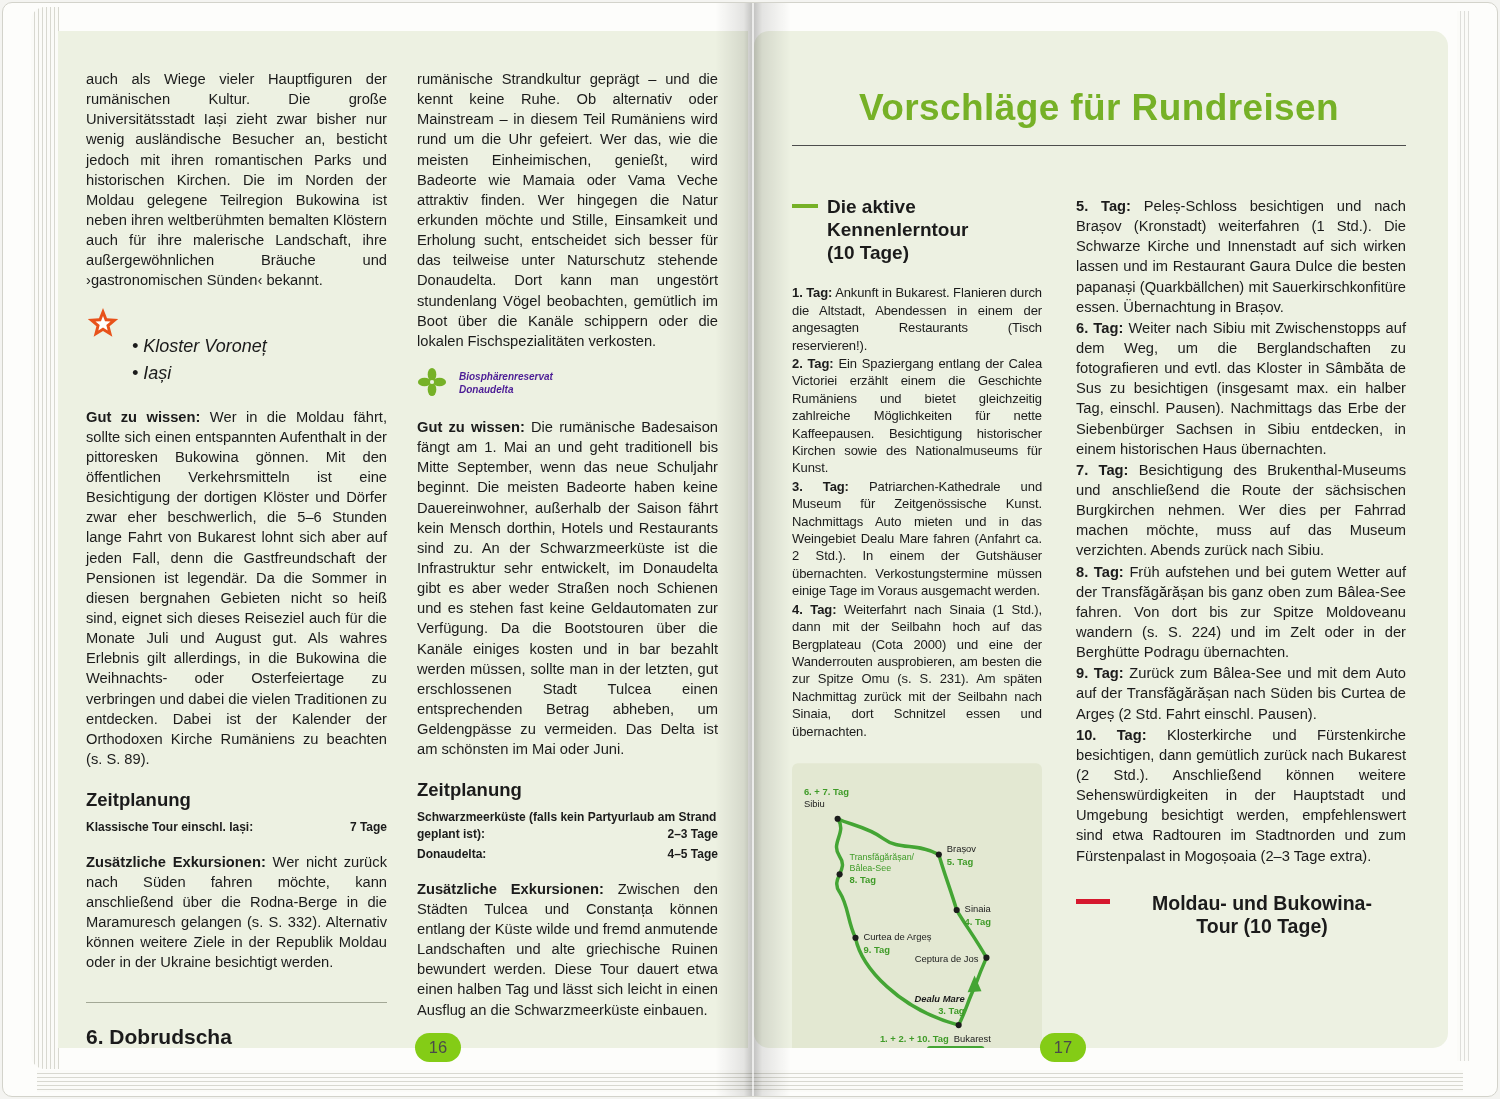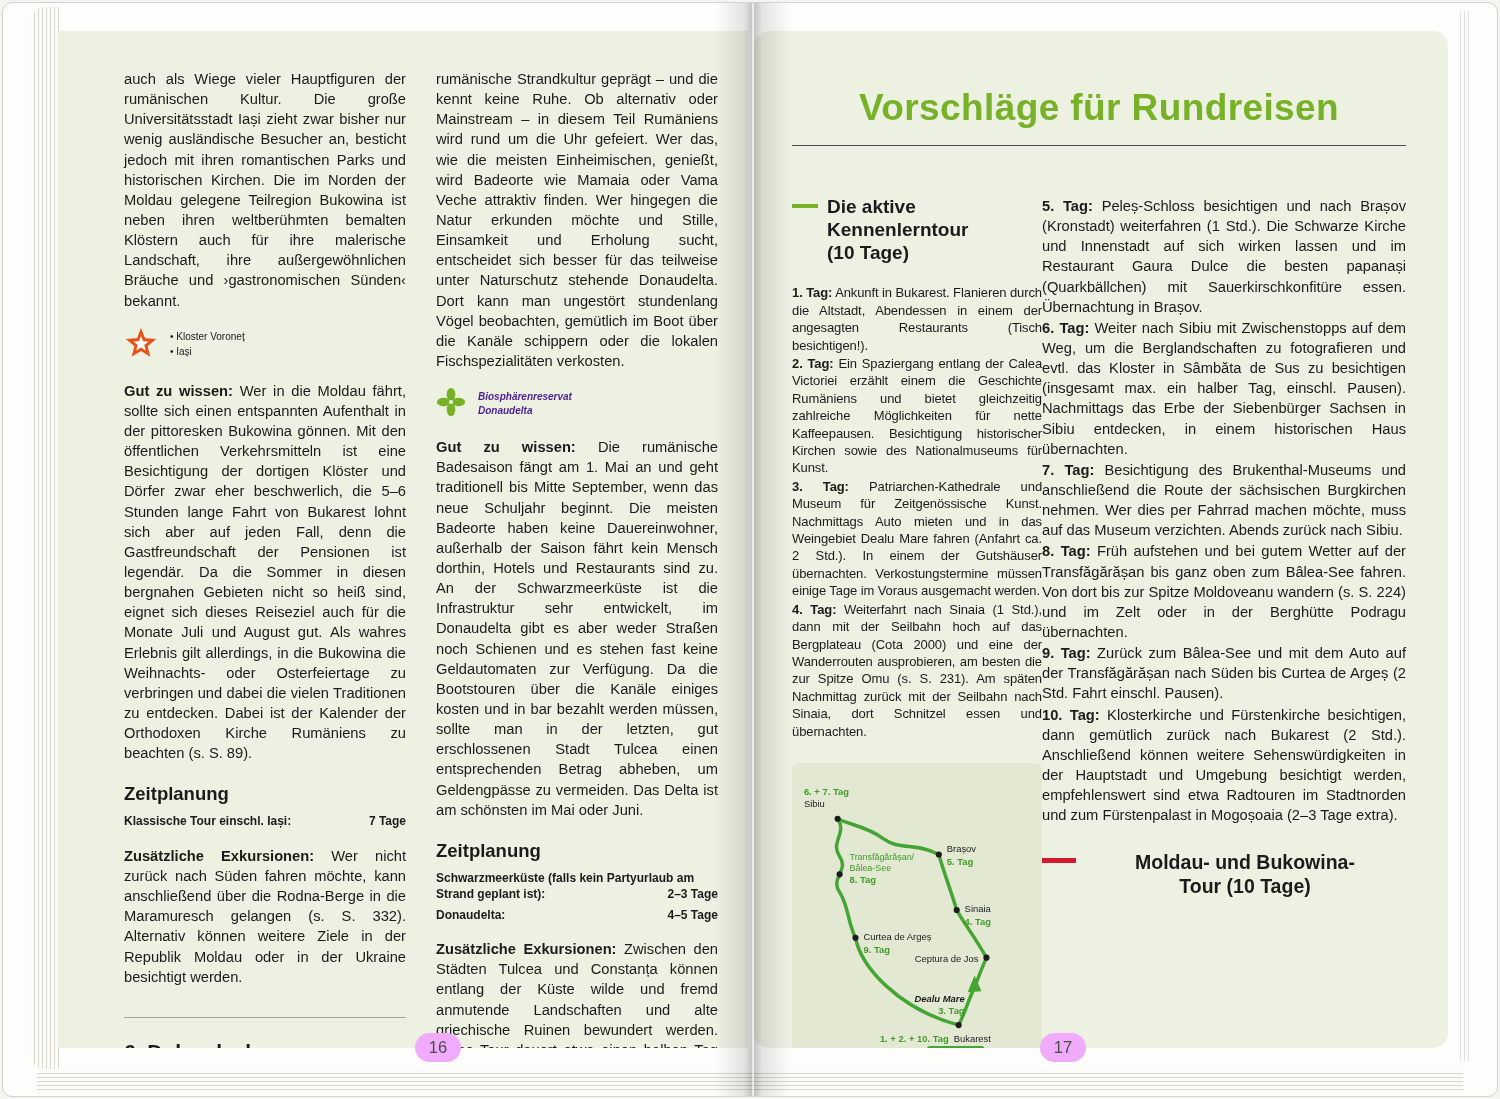--- a/index.html
+++ b/index.html
@@ -29,66 +29,66 @@
   }
   .edge-right {
     position:absolute; right:28px; top:8px; width:12px; height:1050px;
     background: repeating-linear-gradient(to right,#fbfbf8 0 3px,#dededa 3px 4px);
   }
   .page {
     position:absolute; top:28px; height:1017px;
     background:#edf1e2;
     overflow:hidden;
   }
-  .page-left  { left:55px;  width:690px; padding:38px 30px 0 66px; }
+  .page-left  { left:55px;  width:690px; padding:38px 30px 0 28px; }
   .page-right { left:751px; width:694px; padding:34px 42px 0 38px;border-radius:15px; }
   .spine {
     position:absolute; left:712px; top:0; width:76px; height:100%;
     background: linear-gradient(to right,
       rgba(0,0,0,0) 0%, rgba(0,0,0,0.10) 38%, rgba(0,0,0,0.22) 48%,
       rgba(255,255,255,0.85) 50%,
       rgba(0,0,0,0.22) 52%, rgba(0,0,0,0.10) 62%, rgba(0,0,0,0) 100%);
     pointer-events:none;
   }
   .cols2 { display:grid; grid-template-columns:1fr 1fr; column-gap:30px; }
   .body-p {
     font-size:14.7px; line-height:1.37; text-align:justify;
     margin-bottom:14px;
   }
   .feature { display:flex; gap:12px; align-items:flex-start; margin:16px 0 20px; }
-  .hl-list { list-style:none; font-size:10px; line-height:1.5; padding-top:2px;}
+  .hl-list { list-style:none; font-style:italic; font-size:18px; line-height:1.5; padding-top:2px;margin-top:24px;}
   .hl-list li::before { content:"• "; }
   .reserve { font-style:italic; color:#4c1d95; font-size:10px; line-height:1.35; padding-top:3px; font-weight:600;}
   .zp-heading { font-size:18.5px; font-weight:bold; margin:20px 0 8px; }
   .zp-row { position:relative; font-size:12px; line-height:1.37; margin-bottom:4px;font-weight:bold; }
   .zp-value { position:absolute; right:0; bottom:0; }
   .sec-hr { border:none; border-top:1px solid #a3a896; margin:30px 0 22px; }
   .sec-heading { font-size:21px; font-weight:bold; margin-bottom:16px; }
 
   .rp-title {
     text-align:center; color:#76b127; font-size:37px; font-weight:600;
     letter-spacing:0.4px; margin-top:22px;
   }
   .rp-rule { border:none; border-top:1.5px solid #4d4d4d; margin:16px 0 0; }
-  .rp-cols { display:grid; grid-template-columns:250px 1fr; margin-top:50px; }
+  .rp-cols { display:grid; grid-template-columns:250px 1fr; column-gap:34px; margin-top:50px; }
 
   .tour-heading { display:flex; gap:9px; margin-bottom:20px; }
   .dash-green { width:26px; height:4px; background:#76b127; margin-top:8px; flex:none; }
   .tour-heading-text { font-size:19px; font-weight:bold; line-height:1.2; }
   .day-sm { font-size:13px; line-height:1.34; letter-spacing:-0.1px; text-align:justify; margin-bottom:1px; }
   .day-lg { font-size:14.7px; line-height:1.37; text-align:justify; margin-bottom:1px; }
   .map-wrap { margin-top:22px; }
 
   .tour2-heading { display:flex; gap:8px; margin:26px 0 16px; }
   .dash-red { width:34px; height:5px; background:#d6182e; margin-top:7px; flex:none; }
   .tour2-text { font-size:19.5px; font-weight:bold; line-height:1.22; text-align:center; flex:1; }
 
   .page-pill {
     position:absolute; top:1030px; width:46px; height:29px;
-    background:#f0abfc; border-radius:15px;
+    background:#84cc16; border-radius:15px;
     display:flex; align-items:center; justify-content:center;
     font-size:16.5px; color:#4a4a4a;
   }
   .pill-left { left:412px; }
   .pill-right { left:1037px; }
 
   
   .m-town { font-size:9.5px; fill:#1c1c1c; }
   .m-day  { font-size:9.5px; fill:#3f9b28; font-weight:bold; }
   .m-pass { font-size:9px;  fill:#3f9b28; }
@@ -180,21 +180,21 @@
       <div>
         <div class="tour-heading">
           <div class="dash-green"></div>
           <div class="tour-heading-text">
             <div>Die aktive</div>
             <div>Kennenlerntour</div>
             <div>(10 Tage)</div>
           </div>
         </div>
 
-        <p class="day-sm"><b>1. Tag:</b> <span>Ankunft in Bukarest. Flanieren durch die Altstadt, Abendessen in einem der angesagten Restaurants (Tisch besichtigen!).</span></p>
+        <p class="day-sm"><b>1. Tag:</b> <span>Ankunft in Bukarest. Flanieren durch die Altstadt, Abendessen in einem der angesagten Restaurants (Tisch reservieren!).</span></p>
         <p class="day-sm"><b>2. Tag:</b> <span>Ein Spaziergang entlang der Calea Victoriei erzählt einem die Geschichte Rumäniens und bietet gleichzeitig zahlreiche Möglichkeiten für nette Kaffeepausen. Besichtigung historischer Kirchen sowie des Nationalmuseums für Kunst.</span></p>
         <p class="day-sm"><b>3. Tag:</b> <span>Patriarchen-Kathedrale und Museum für Zeitgenössische Kunst. Nachmittags Auto mieten und in das Weingebiet Dealu Mare fahren (Anfahrt ca. 2 Std.). In einem der Gutshäuser übernachten. Verkostungstermine müssen einige Tage im Voraus ausgemacht werden.</span></p>
         <p class="day-sm"><b>4. Tag:</b> <span>Weiterfahrt nach Sinaia (1 Std.), dann mit der Seilbahn hoch auf das Bergplateau (Cota 2000) und eine der Wanderrouten ausprobieren, am besten die zur Spitze Omu (s. S. 231). Am späten Nachmittag zurück mit der Seilbahn nach Sinaia, dort Schnitzel essen und übernachten.</span></p>
 
         <div class="map-wrap">
           <svg width="250" height="300" viewBox="0 0 252 300">
             <rect x="0" y="0" width="252" height="300" rx="6" fill="#e3e8d2"></rect>
             <path d="M168,264 C175,250 178,238 184,226 C188,215 192,205 196,196 C186,178 174,162 166,148 C160,128 153,110 148,92 C126,80 108,88 92,76 C76,64 58,62 46,56 C56,70 38,80 48,94 C58,108 38,116 48,130 C57,144 56,160 64,176 C70,206 108,248 168,264" fill="none" stroke="#44a534" stroke-width="3.5" stroke-linecap="round" stroke-linejoin="round"></path>
             <polygon points="177,231 184,214 191,230" fill="#44a534"></polygon>
 

